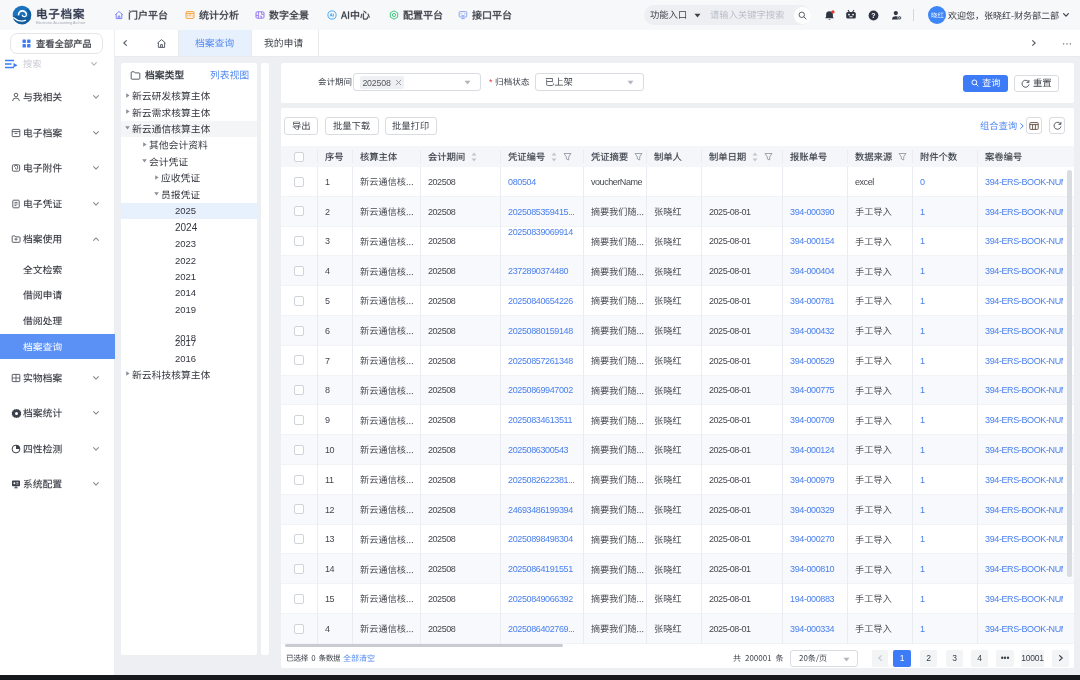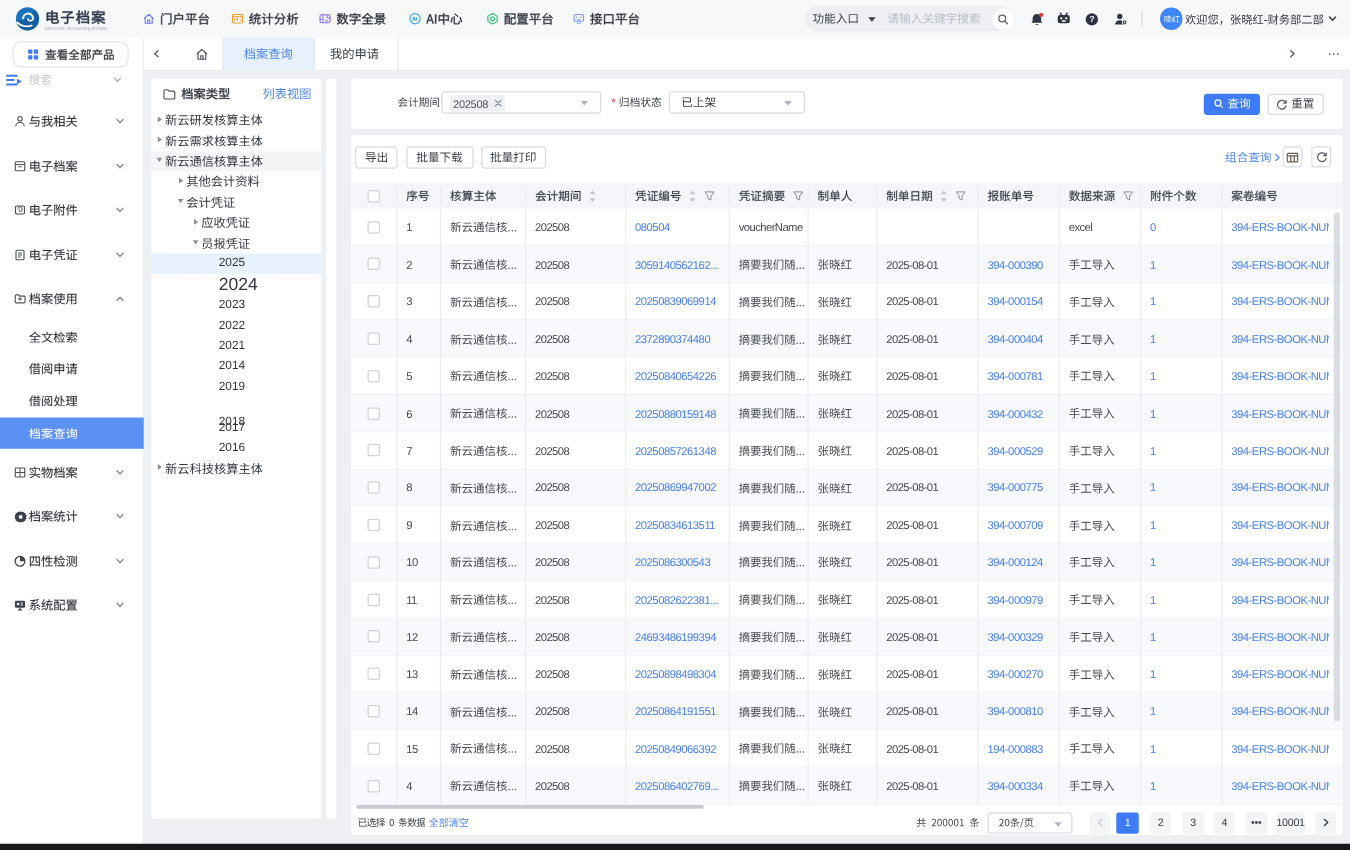--- a/index.html
+++ b/index.html
@@ -722,21 +722,21 @@
         </div>
       </div>
       <div style="position:absolute;left:0px;top:139.8px;width:136px;height:16.4px;background:#e7f0fd;"></div>
       <div style="position:absolute;left:0px;top:139.8px;width:136px;height:16.4px;">
         <div style="position:absolute;left:54px;top:0px;width:50px;height:16.4px;display:flex;align-items:center;">
           <span style="font-size:9.5px;color:#33363e">2025</span>
         </div>
       </div>
       <div style="position:absolute;left:0px;top:156.2px;width:136px;height:16.4px;">
         <div style="position:absolute;left:54px;top:0px;width:50px;height:16.4px;display:flex;align-items:center;">
-          <span style="font-size:14px;color:#33363e">2024</span>
+          <span style="font-size:10px;color:#33363e">2024</span>
         </div>
       </div>
       <div style="position:absolute;left:0px;top:172.6px;width:136px;height:16.4px;">
         <div style="position:absolute;left:54px;top:0px;width:50px;height:16.4px;display:flex;align-items:center;">
           <span style="font-size:9.5px;color:#33363e">2023</span>
         </div>
       </div>
       <div style="position:absolute;left:0px;top:189.0px;width:136px;height:16.4px;">
         <div style="position:absolute;left:54px;top:0px;width:50px;height:16.4px;display:flex;align-items:center;">
           <span style="font-size:9.5px;color:#33363e">2022</span>
@@ -1158,21 +1158,21 @@
                 <use href="#g136" x="5000"></use>
                 <use href="#g136" x="5278"></use>
                 <use href="#g136" x="5556"></use>
               </g>
             </svg>
           </div>
           <div style="position:absolute;left:147px;top:0px;width:70px;height:29.8px;display:flex;align-items:center;">
             <span class="lt">202508</span>
           </div>
           <div style="position:absolute;left:227px;top:0px;width:73px;height:29.8px;display:flex;align-items:center;">
-            <span class="lk">3059140562162...</span>
+            <span class="lk">2025085359415...</span>
           </div>
           <div style="position:absolute;left:310px;top:0px;width:53px;height:29.8px;display:flex;align-items:center;">
             <svg class="ct" style="color:#45484f" width="53.7" height="9.2" viewBox="0 -880 5834 1000">
               <g transform="scale(1 -1)">
                 <use href="#g124" x="0"></use>
                 <use href="#g125" x="1000"></use>
                 <use href="#g47" x="2000"></use>
                 <use href="#g137" x="3000"></use>
                 <use href="#g138" x="4000"></use>
                 <use href="#g136" x="5000"></use>
@@ -1239,21 +1239,21 @@
                 <use href="#g83" x="4000"></use>
                 <use href="#g136" x="5000"></use>
                 <use href="#g136" x="5278"></use>
                 <use href="#g136" x="5556"></use>
               </g>
             </svg>
           </div>
           <div style="position:absolute;left:147px;top:0px;width:70px;height:29.8px;display:flex;align-items:center;">
             <span class="lt">202508</span>
           </div>
-          <div style="position:absolute;left:227px;top:0px;width:73px;height:29.8px;display:flex;align-items:center;">
+          <div style="position:absolute;left:227px;top:0px;width:73px;height:29.8px;display:flex;align-items:flex-start;">
             <span class="lk">20250839069914</span>
           </div>
           <div style="position:absolute;left:310px;top:0px;width:53px;height:29.8px;display:flex;align-items:center;">
             <svg class="ct" style="color:#45484f" width="53.7" height="9.2" viewBox="0 -880 5834 1000">
               <g transform="scale(1 -1)">
                 <use href="#g124" x="0"></use>
                 <use href="#g125" x="1000"></use>
                 <use href="#g47" x="2000"></use>
                 <use href="#g137" x="3000"></use>
                 <use href="#g138" x="4000"></use>

